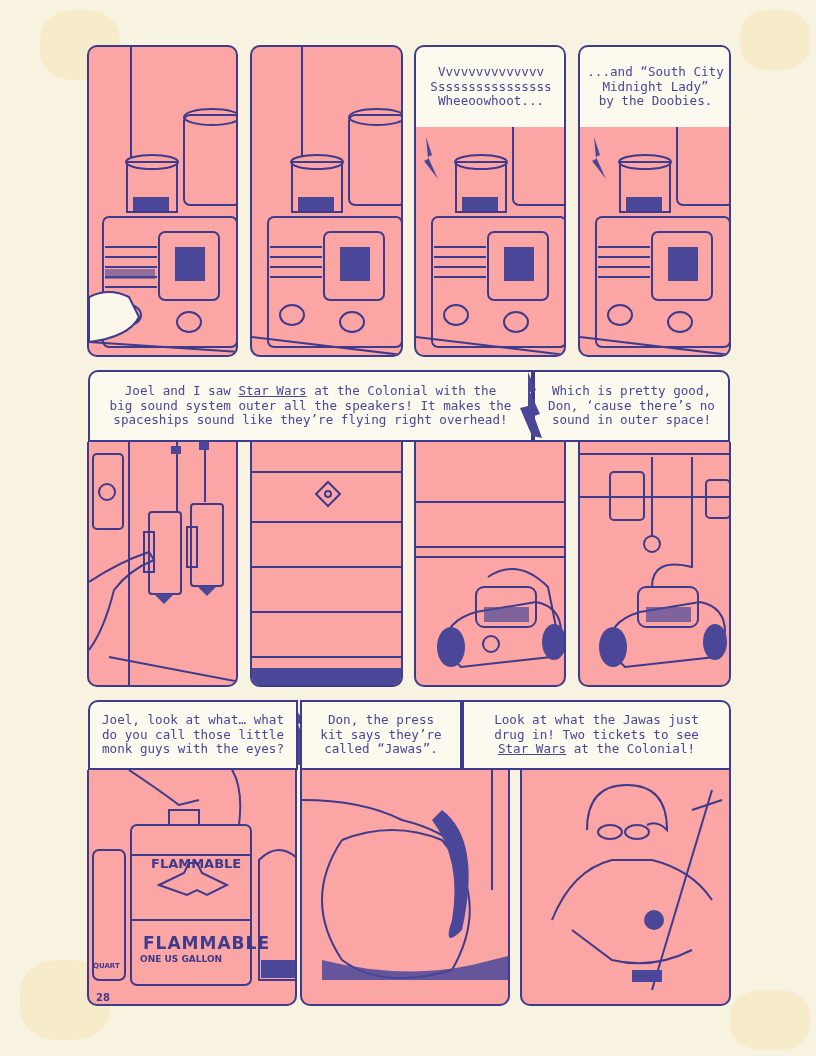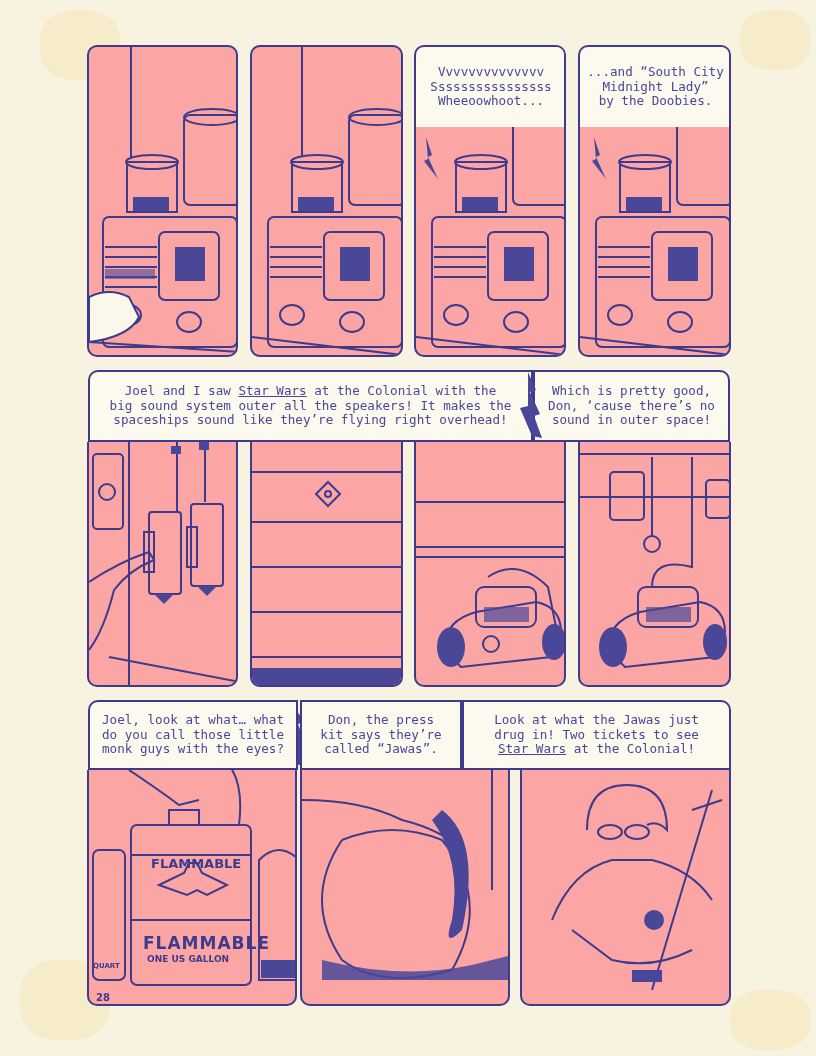--- a/index.html
+++ b/index.html
@@ -278,21 +278,21 @@
         <path d="M70 115 l25 -12 l5 -10 l8 0 l5 10 l25 12 l-20 10 l-10 -5 l-10 5 z"></path>
         <path d="M170 90 q20 -20 40 0 v120 h-40 z"></path>
         <path d="M40 0 q30 20 50 35 l20 -5"></path>
       </g>
       <g fill="#4a4799">
         <path d="M172 190 h38 v18 h-38 z"></path>
       </g>
     </svg>
     <div class="label" style="left:62px;top:86px;font-size:13px;">FLAMMABLE</div>
     <div class="label" style="left:54px;top:163px;font-size:17px;letter-spacing:1px;">FLAMMABLE</div>
-    <div class="label" style="left:58px;top:184px;font-size:9px;">ONE US GALLON</div>
+    <div class="label" style="left:51px;top:184px;font-size:9px;">ONE US GALLON</div>
     <div class="label" style="left:4px;top:192px;font-size:7px;">QUART</div>
   </div>
 
   <div class="panel" style="left:300px;top:770px;width:210px;height:236px;border-top:none;border-radius:0 0 10px 10px;">
     <svg width="210" height="236" viewBox="0 0 210 236">
       <g stroke="#3e3a8c" stroke-width="2" fill="none">
         <path d="M40 70 q-40 60 0 120 q40 30 110 10 q40 -70 -10 -130 q-50 -20 -100 0"></path>
         <path d="M0 30 q60 0 100 20 q40 10 60 30 l0 20"></path>
         <line x1="190" y1="0" x2="190" y2="120"></line>
       </g>

